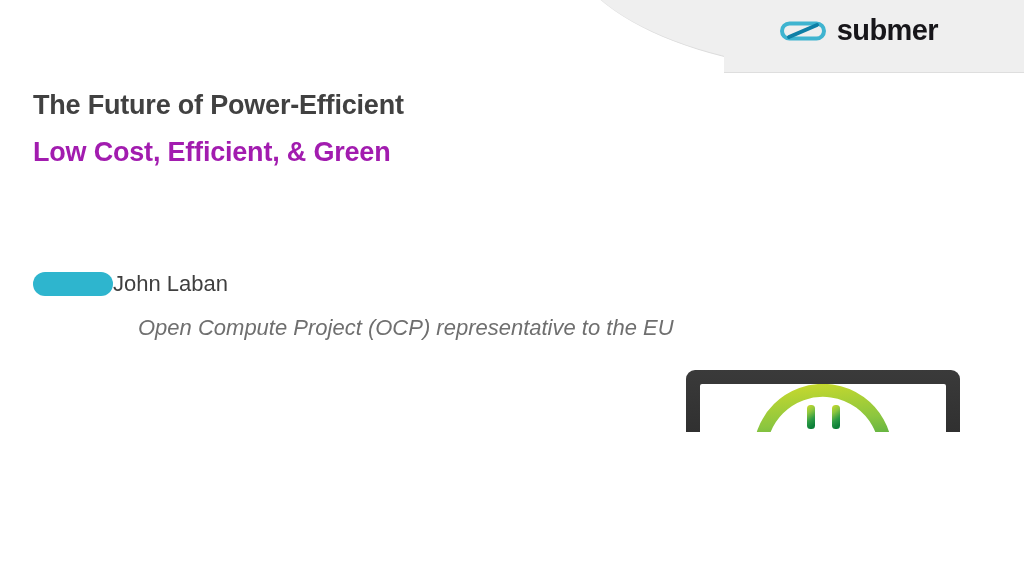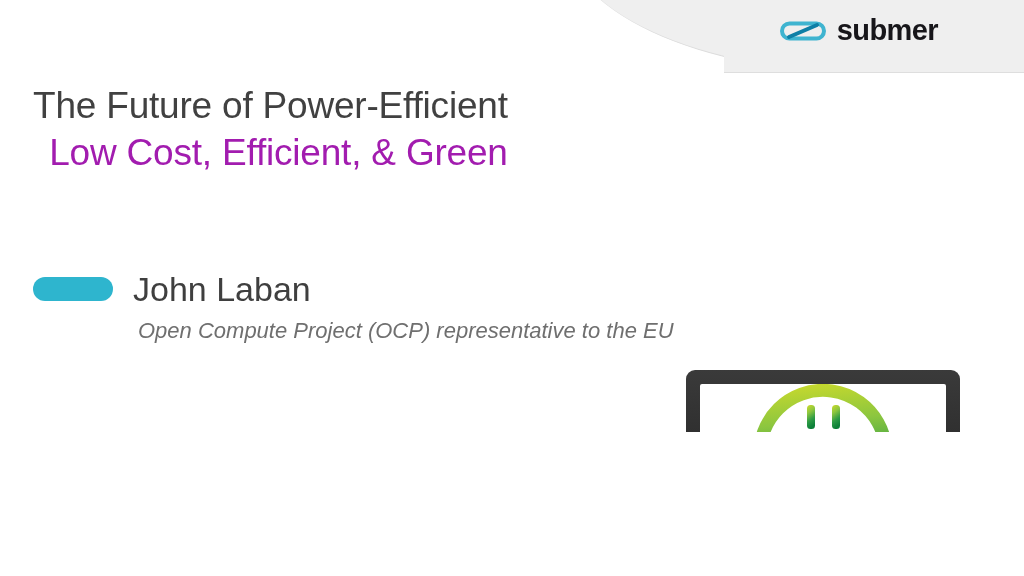--- a/index.html
+++ b/index.html
@@ -7,21 +7,20 @@
     padding: 0;
     background: #ffffff;
   }
   #slide {
     position: relative;
     width: 1024px;
     height: 432px;
     background: #ffffff;
     overflow: hidden;
     font-family: "Liberation Sans", sans-serif;
-    text-align: right;
   }
 
   
   .corner-band {
     position: absolute;
     top: -250px;
     right: -140px;
     width: 600px;
     height: 322px;
     background: #efefef;
@@ -62,22 +61,22 @@
   }
 
   
   .title-block {
     position: absolute;
     left: 33px;
     top: 82px;
     z-index: 4;
   }
   .title-line {
-    font-size: 37px;
-    font-weight: normal;
+    font-size: 27px;
+    font-weight: bold;
     color: #414141;
     line-height: 47px;
     letter-spacing: -0.2px;
     white-space: nowrap;
   }
   .title-line.accent {
     color: #a21caf;
   }
 
   
@@ -92,27 +91,26 @@
     align-items: center;
   }
   .speaker-bullet {
     width: 80px;
     height: 24px;
     border-radius: 12px;
     background: #2eb5ce;
     flex: 0 0 auto;
   }
   .speaker-name {
-    margin-left: 20px;
-    font-size: 34px;
+    font-size: 22px;
     color: #3f3f3f;
     line-height: 1;
   }
   .speaker-role {
-    margin-top: 12px;
+    margin-top: 19px;
     margin-left: 105px;
     font-size: 22px;
     font-style: italic;
     color: #6f6f6f;
     line-height: 1.15;
     white-space: nowrap;
   }
 
   
   .laptop {

